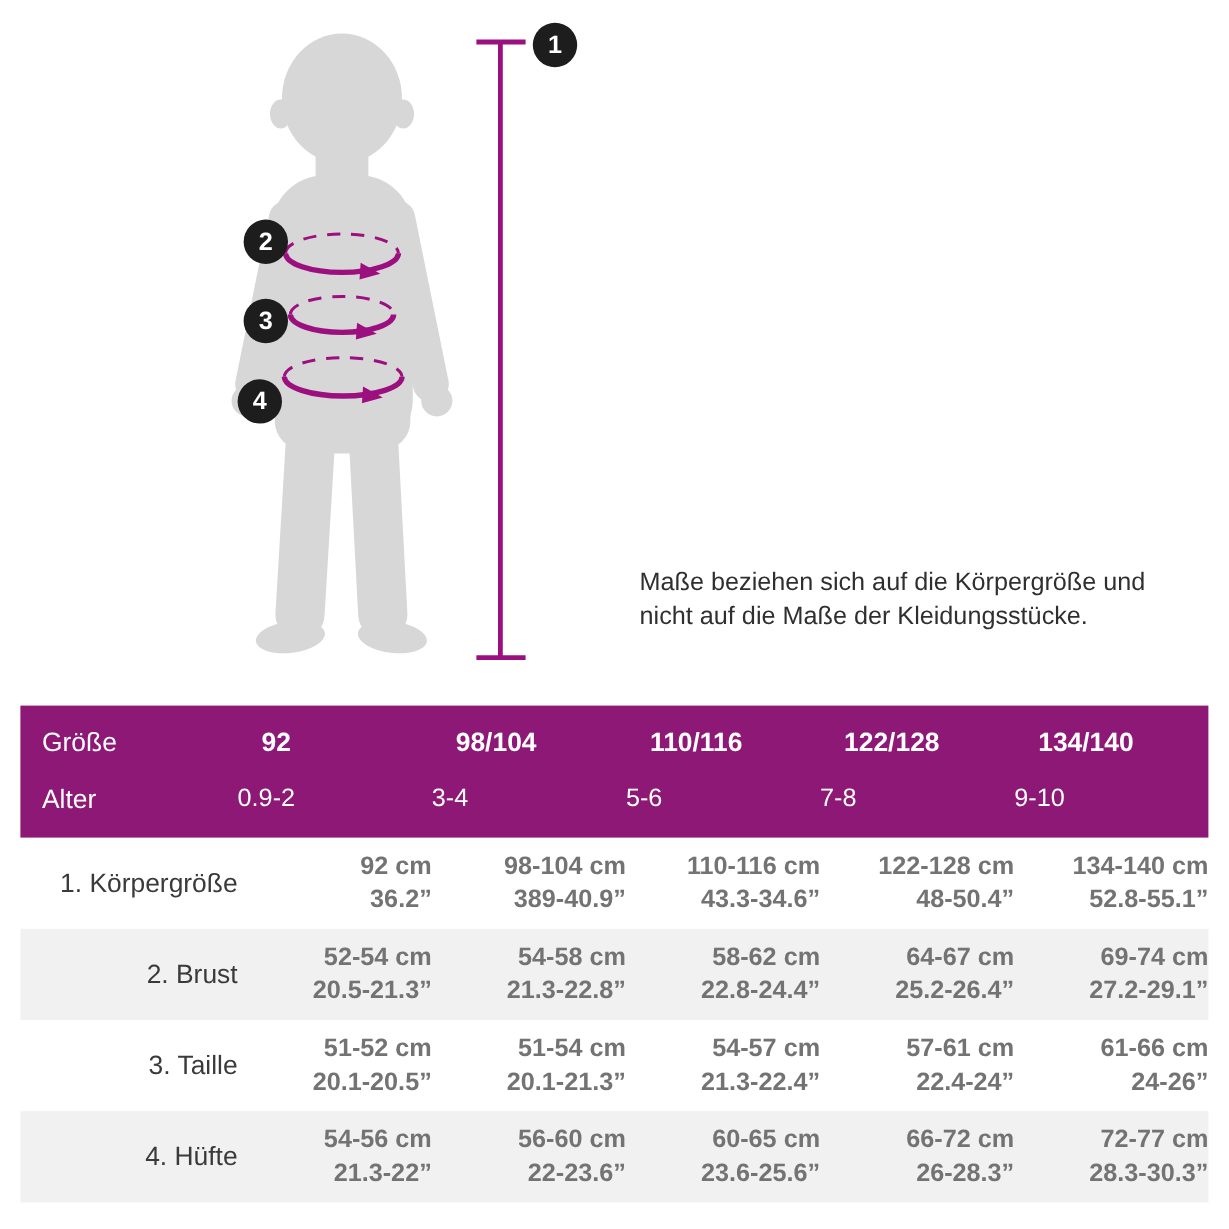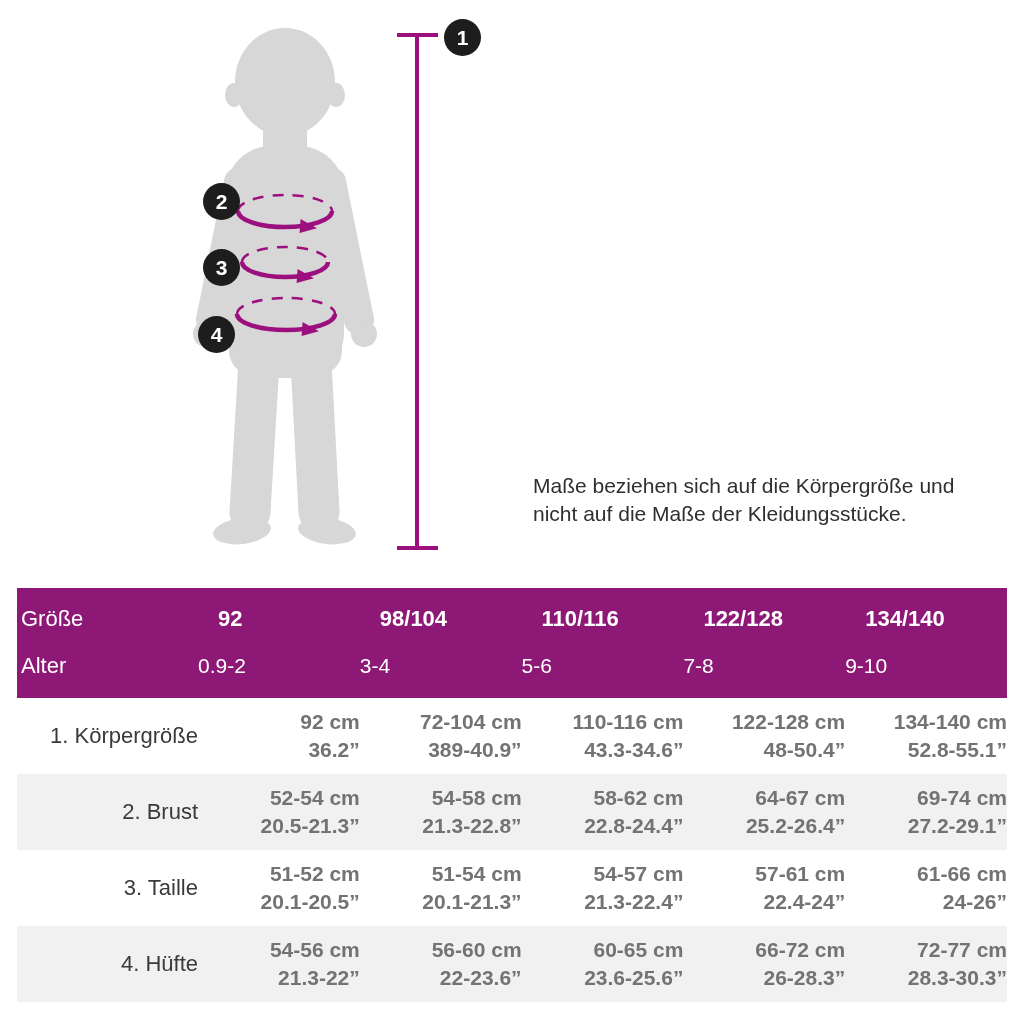--- a/index.html
+++ b/index.html
@@ -21,21 +21,21 @@
 
   .disclaimer { position:absolute; left:533px; top:472px; width:470px;
                 font-size:21px; line-height:28px; color:#2f2f2f; }
 
   
   .size-table { position:absolute; left:17px; top:588px; width:990px; }
   .grid-row { display:grid; grid-template-columns:181px repeat(5, 1fr); align-items:center; }
 
   .thead { background:#8e1876; color:#ffffff; padding:7px 0 9px 0; }
   .thead .grid-row { height:47px; }
-  .thead .hlabel { padding-left:4px; font-size:22px; }
+  .thead .hlabel { padding-left:18px; font-size:22px; }
   .thead .hsize  { font-size:22px; font-weight:bold;margin-left:20px; }
   .thead .hage   { font-size:21px; }
 
   .tbody .grid-row { height:76px;text-align:right; }
   .tbody .grid-row:nth-child(even) { background:#f1f1f1; }
   .row-label { padding-left:16px; font-size:22px; color:#3a3a3a; }
   .cell { font-size:21px; font-weight:bold; color:#737373; line-height:28px; }
 </style>
 </head>
 <body>
@@ -129,21 +129,21 @@
 
     <div class="tbody">
 
       <div class="grid-row">
         <div class="row-label">1. Körpergröße</div>
         <div class="cell">
           <div>92 cm</div>
           <div>36.2”</div>
         </div>
         <div class="cell">
-          <div>72-104 cm</div>
+          <div>98-104 cm</div>
           <div>389-40.9”</div>
         </div>
         <div class="cell">
           <div>110-116 cm</div>
           <div>43.3-34.6”</div>
         </div>
         <div class="cell">
           <div>122-128 cm</div>
           <div>48-50.4”</div>
         </div>

